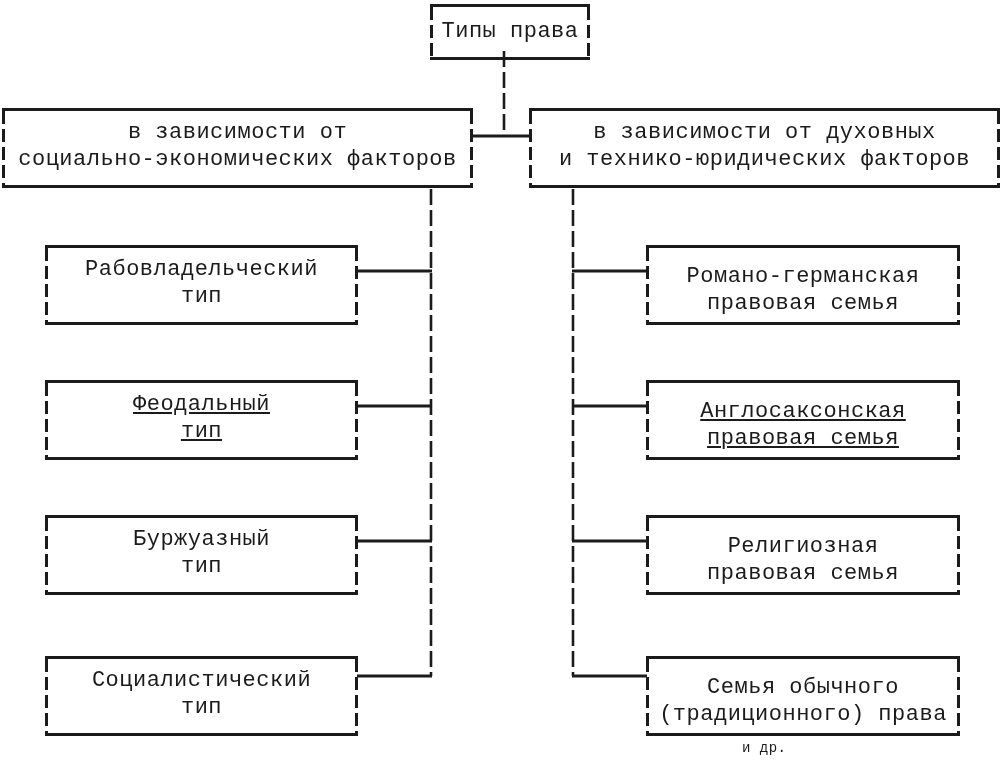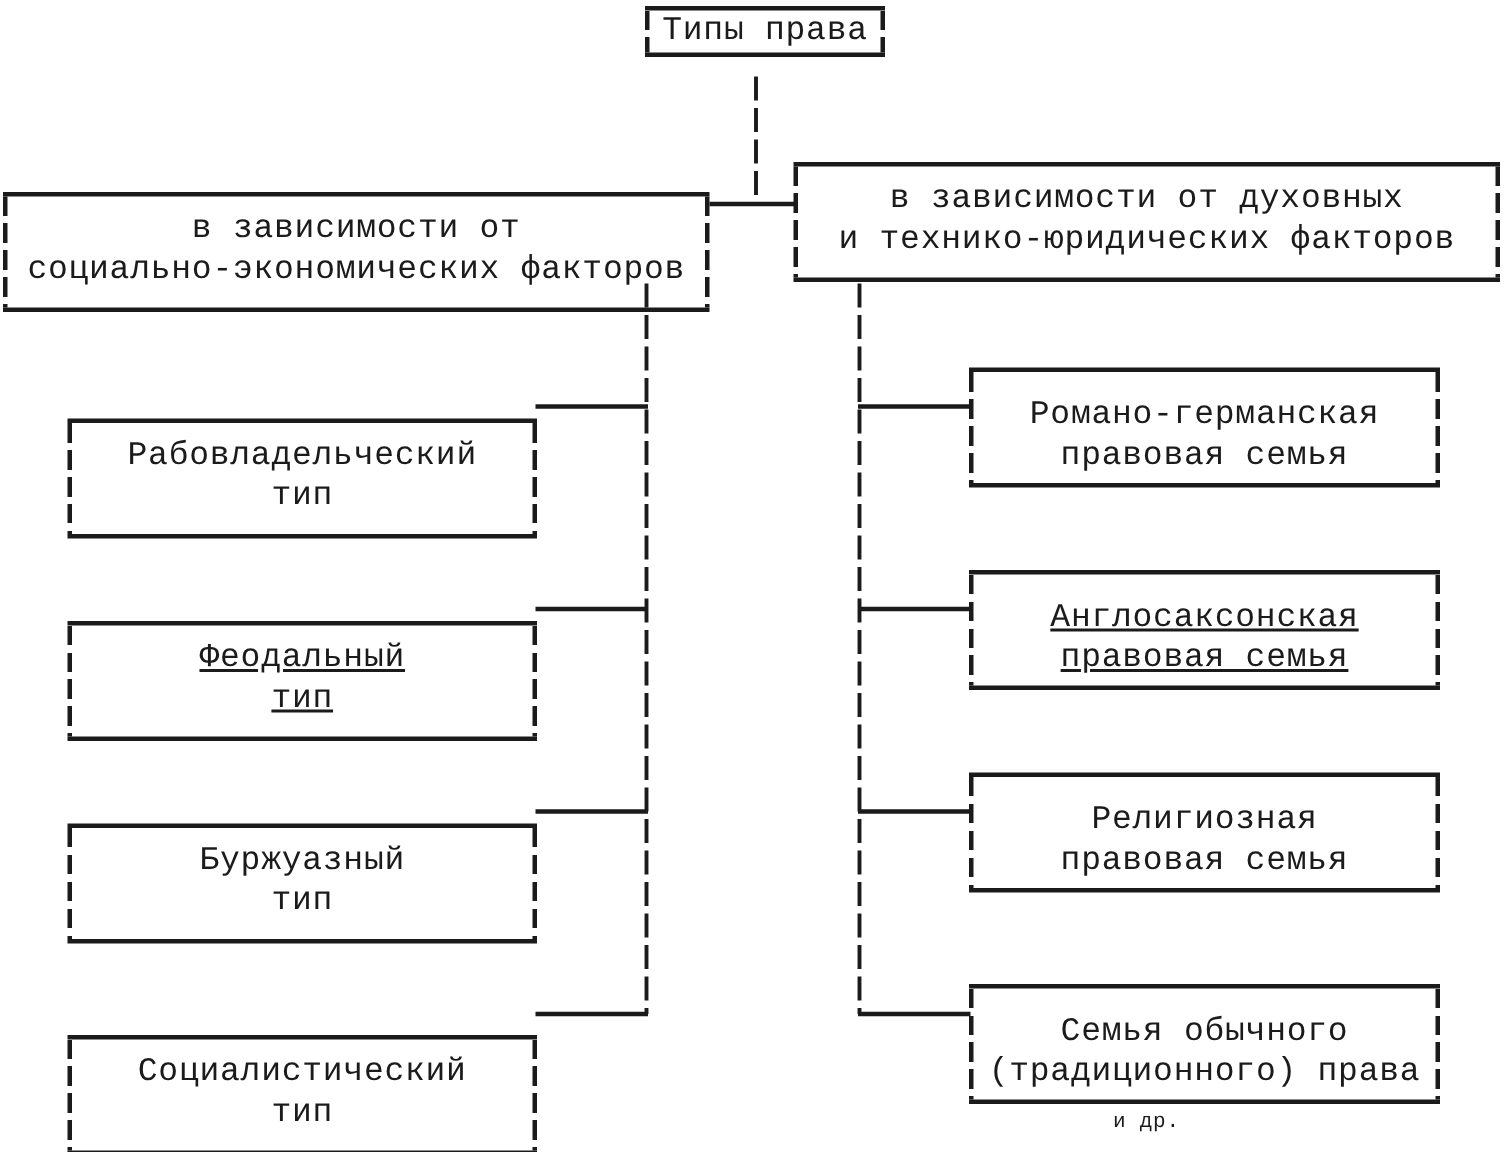--- a/index.html
+++ b/index.html
@@ -38,24 +38,24 @@
     background-size: 3px 100%, 3px 100%;
     background-position: 0 0, 100% 0;
     background-repeat: no-repeat;
     font-size: 22px;
     line-height: 27px;
     letter-spacing: 0.5px;
     padding: 0 4px 5px 4px;
     white-space: nowrap;
   }
   .node span { display: block; }
-  .root-node    { left: 430px; top: 4px;   width: 160px; height: 34px; padding-bottom: 2px; align-items: center; }
-  .hdr-left     { left: 2px;   top: 108px; width: 471px; height: 80px; margin-top: 20px; }
+  .root-node    { left: 430px; top: 4px;   width: 160px; height: 56px; padding-bottom: 2px; align-items: center; }
+  .hdr-left     { left: 2px;   top: 108px; width: 471px; height: 80px; }
   .hdr-right    { left: 529px; top: 108px; width: 471px; height: 80px; }
-  .child-left   { left: 45px;  width: 313px; height: 80px; margin-top: 34px; }
+  .child-left   { left: 45px;  width: 313px; height: 80px; }
   .child-right  { left: 646px; width: 314px; height: 80px; justify-content: flex-end; }
   .row-1 { top: 245px; }
   .row-2 { top: 380px; text-decoration: underline; }
   .row-3 { top: 515px; }
   .row-4 { top: 656px; }
   .footnote {
     position: absolute;
     left: 742px; top: 740px;
     font-size: 14px;
     letter-spacing: 0.5px;

